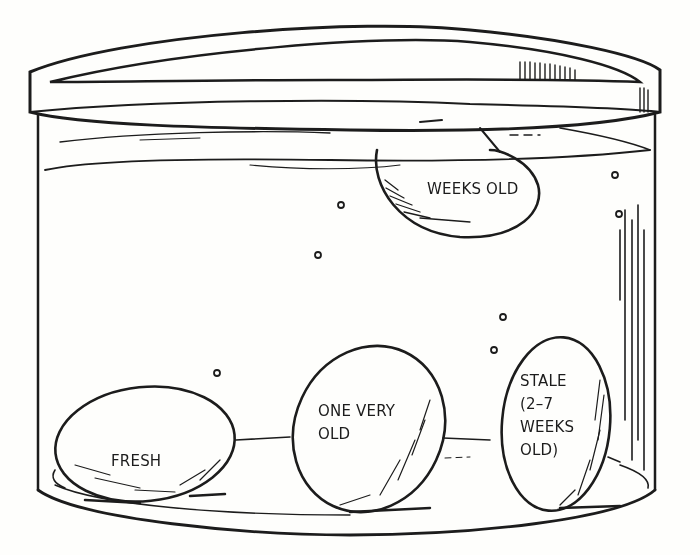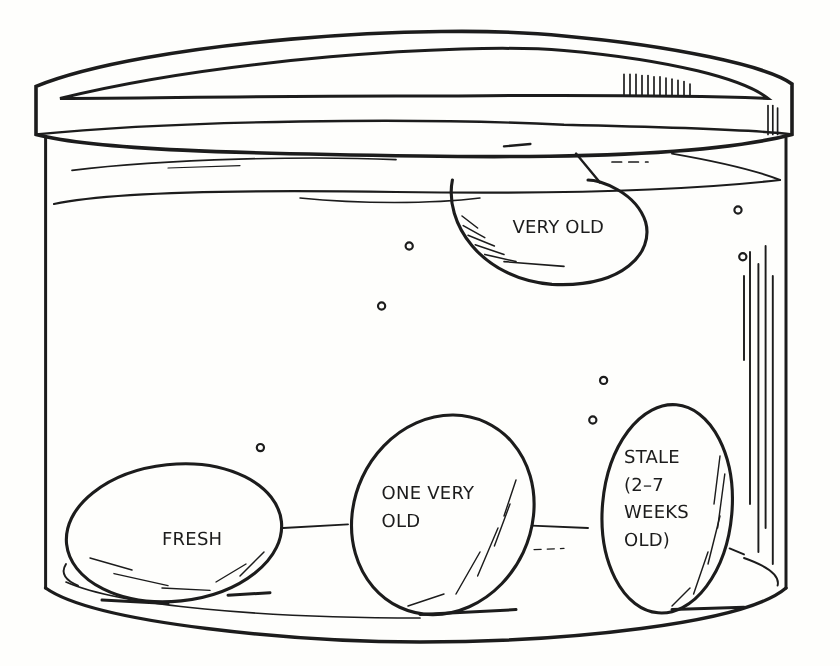--- a/index.html
+++ b/index.html
@@ -124,21 +124,21 @@
 
       <g stroke-width="2.5">
         <path d="M85 500 L 140 503"></path>
           <path d="M190 496 L 225 494"></path>
         <path d="M350 512 L 430 508"></path>
           <path d="M560 508 L 620 506"></path>
       </g>
     </g>
   </svg>
 
-  <div class="label" style="left:427px; top:178px;">VERY OLD</div>
-  <div class="label" style="left:111px; top:438px;margin-left:24px;">FRESH</div>
+  <div class="label" style="left:427px; top:178px;">WEEKS OLD</div>
+  <div class="label" style="left:111px; top:450px;">FRESH</div>
   <div class="label" style="left:318px; top:400px;">ONE VERY
 OLD</div>
   <div class="label" style="left:520px; top:370px;">STALE
 (2–7
 WEEKS
 OLD)</div>
 </div>
 
 </body></html>

